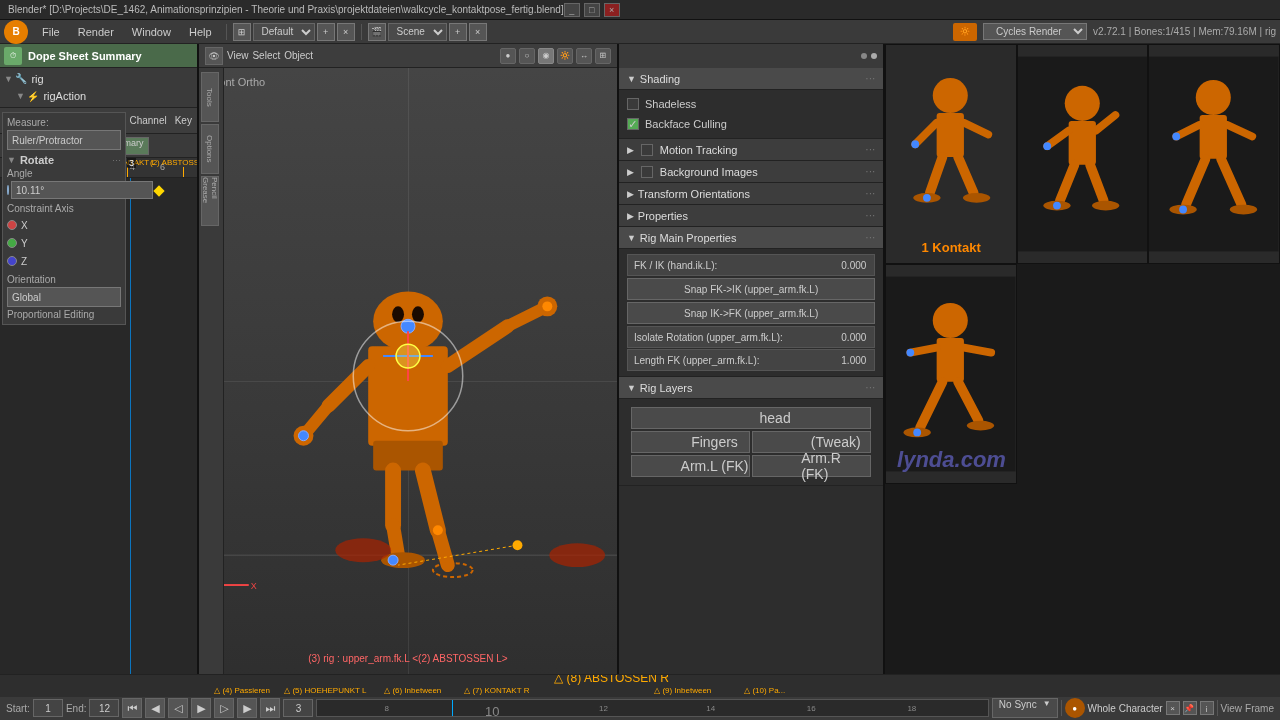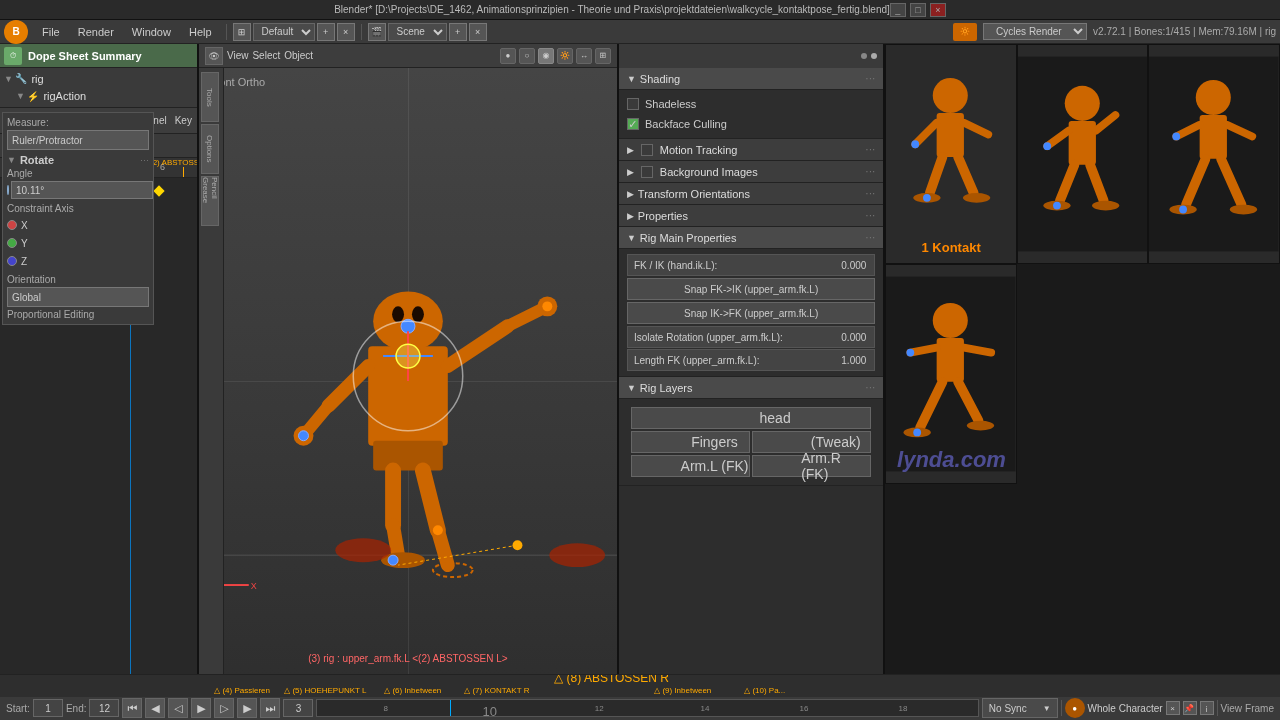--- a/index.html
+++ b/index.html
@@ -14,21 +14,21 @@
       position: relative;
     }
 
     
     #titlebar {
       width: 100%;
       height: 20px;
       background: #2a2a2a;
       display: flex;
       align-items: center;
-      justify-content: center;
+      justify-content: flex-start;
       padding: 0 8px;
       border-bottom: 1px solid #111;
       position: absolute;
       top: 0;
     }
     #titlebar-controls { display: flex; gap: 4px; }
     .title-btn {
       width: 16px; height: 14px;
       background: #444; border: 1px solid #666;
       display: flex; align-items: center; justify-content: center;
@@ -656,21 +656,21 @@
         <div style="width:20px;height:20px;background:#555;border:1px solid #666;display:flex;align-items:center;justify-content:center;font-size:9px;cursor:pointer;">⤢</div>
       </div>
       <div style="background:#555;border:1px solid #777;color:#ccc;font-size:10px;padding:0 8px;height:20px;display:flex;align-items:center;cursor:pointer;">Closest</div>
       <div style="display:flex;gap:1px;margin-left:2px;">
         <div style="width:20px;height:20px;background:#555;border:1px solid #666;display:flex;align-items:center;justify-content:center;font-size:9px;cursor:pointer;">🧲</div>
         <div style="width:20px;height:20px;background:#555;border:1px solid #666;display:flex;align-items:center;justify-content:center;font-size:9px;cursor:pointer;">📷</div>
         <div style="width:20px;height:20px;background:#555;border:1px solid #666;display:flex;align-items:center;justify-content:center;font-size:9px;cursor:pointer;">🎬</div>
       </div>
     </div>
 
-    <div style="position:absolute;top:68px;left:2px;width:152px;background:#3a3a3a;border:1px solid #555;padding:4px;z-index:10;">
+    <div style="position:absolute;top:68px;left:2px;width:124px;background:#3a3a3a;border:1px solid #555;padding:4px;z-index:10;">
       <div class="lt-label">Measure:</div>
       <div style="background:#555;border:1px solid #777;color:#ccc;font-size:10px;padding:1px 4px;height:20px;display:flex;align-items:center;cursor:pointer;margin-bottom:4px;">Ruler/Protractor</div>
 
       <div style="display:flex;align-items:center;margin-bottom:2px;">
         <span style="color:#888;font-size:9px;">▼</span>
         <span style="font-size:11px;color:#ccc;font-weight:bold;margin-left:4px;">Rotate</span>
         <span style="color:#777;font-size:9px;margin-left:auto;">···</span>
       </div>
 
       <div class="lt-label">Angle</div>
@@ -901,21 +901,21 @@
       <span style="position:absolute;left:10%;font-size:8px;color:#888;top:4px;">8</span>
       <span style="position:absolute;left:25%;font-size:13px;color:#888;top:4px;">10</span>
       <span style="position:absolute;left:42%;font-size:8px;color:#888;top:4px;">12</span>
       <span style="position:absolute;left:58%;font-size:8px;color:#888;top:4px;">14</span>
       <span style="position:absolute;left:73%;font-size:8px;color:#888;top:4px;">16</span>
       <span style="position:absolute;left:88%;font-size:8px;color:#888;top:4px;">18</span>
 
       <div style="position:absolute;left:20%;top:0;bottom:0;width:1px;background:#00aaff;"></div>
     </div>
 
-    <div style="background:#4a4a4a;border:1px solid #666;color:#ccc;font-size:10px;padding:8px 6px;height:20px;display:flex;align-items:center;gap:16px;cursor:pointer;">
+    <div style="background:#4a4a4a;border:1px solid #666;color:#ccc;font-size:10px;padding:0 6px;height:20px;display:flex;align-items:flex-start;gap:6px;cursor:pointer;">
       <span>No Sync</span>
       <span style="font-size:8px;">▼</span>
     </div>
 
     <div style="width:1px;height:16px;background:#555;"></div>
 
     <div style="width:20px;height:20px;background:#aa5500;border-radius:50%;display:flex;align-items:center;justify-content:center;font-size:8px;color:#fff;">●</div>
     <span style="font-size:10px;color:#ccc;">Whole Character</span>
     <div style="width:14px;height:14px;background:#555;border:1px solid #777;display:flex;align-items:center;justify-content:center;font-size:8px;color:#ccc;cursor:pointer;">×</div>
     <div style="width:14px;height:14px;background:#555;border:1px solid #777;display:flex;align-items:center;justify-content:center;font-size:8px;color:#ccc;cursor:pointer;">📌</div>

